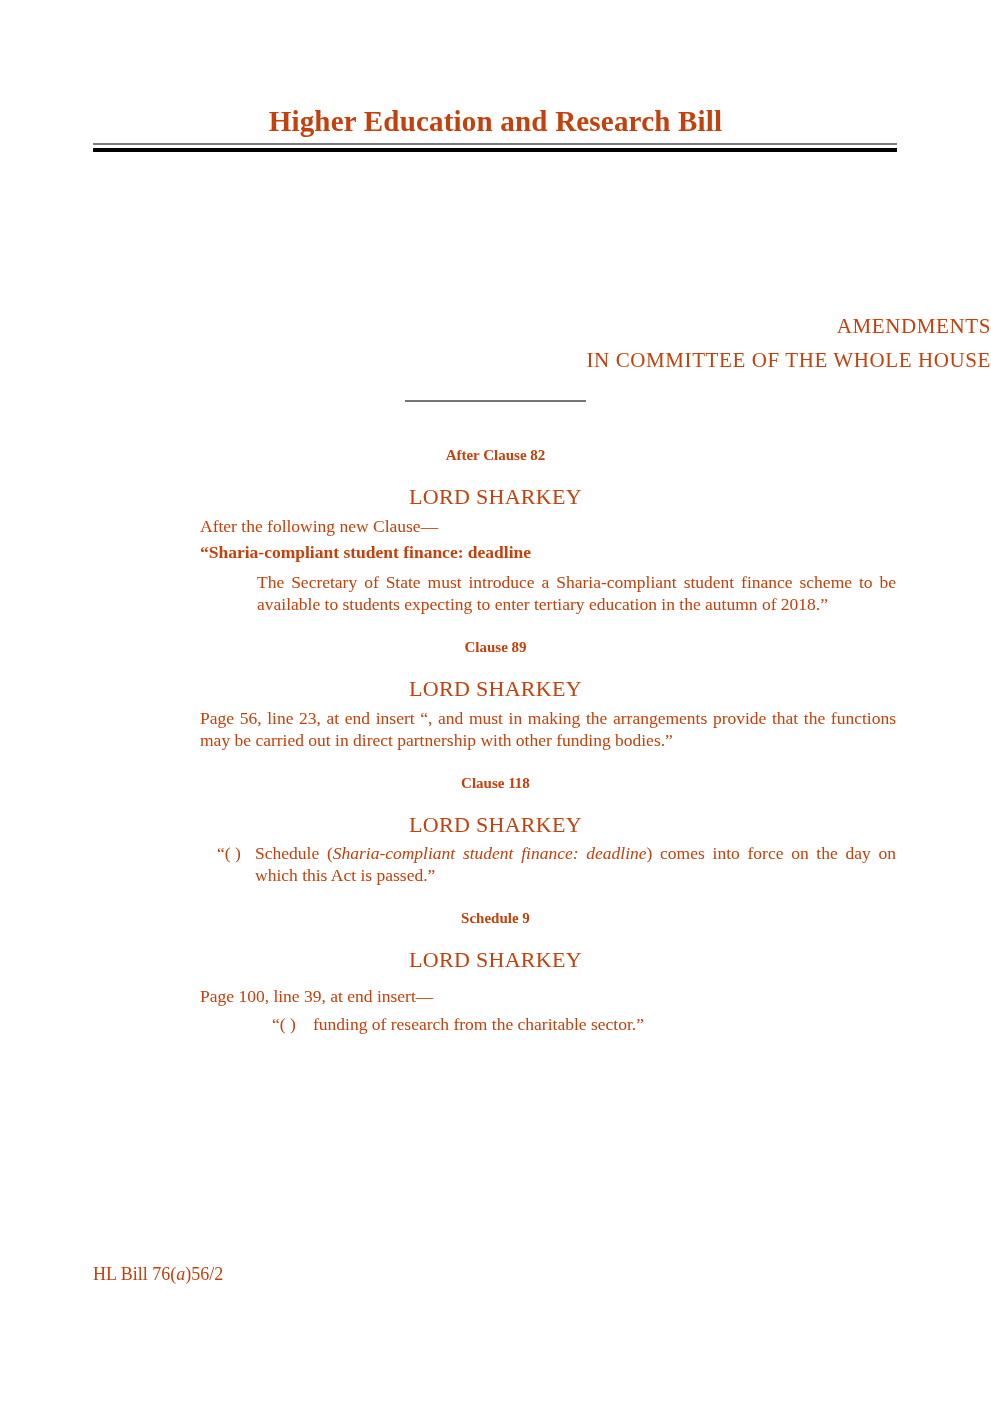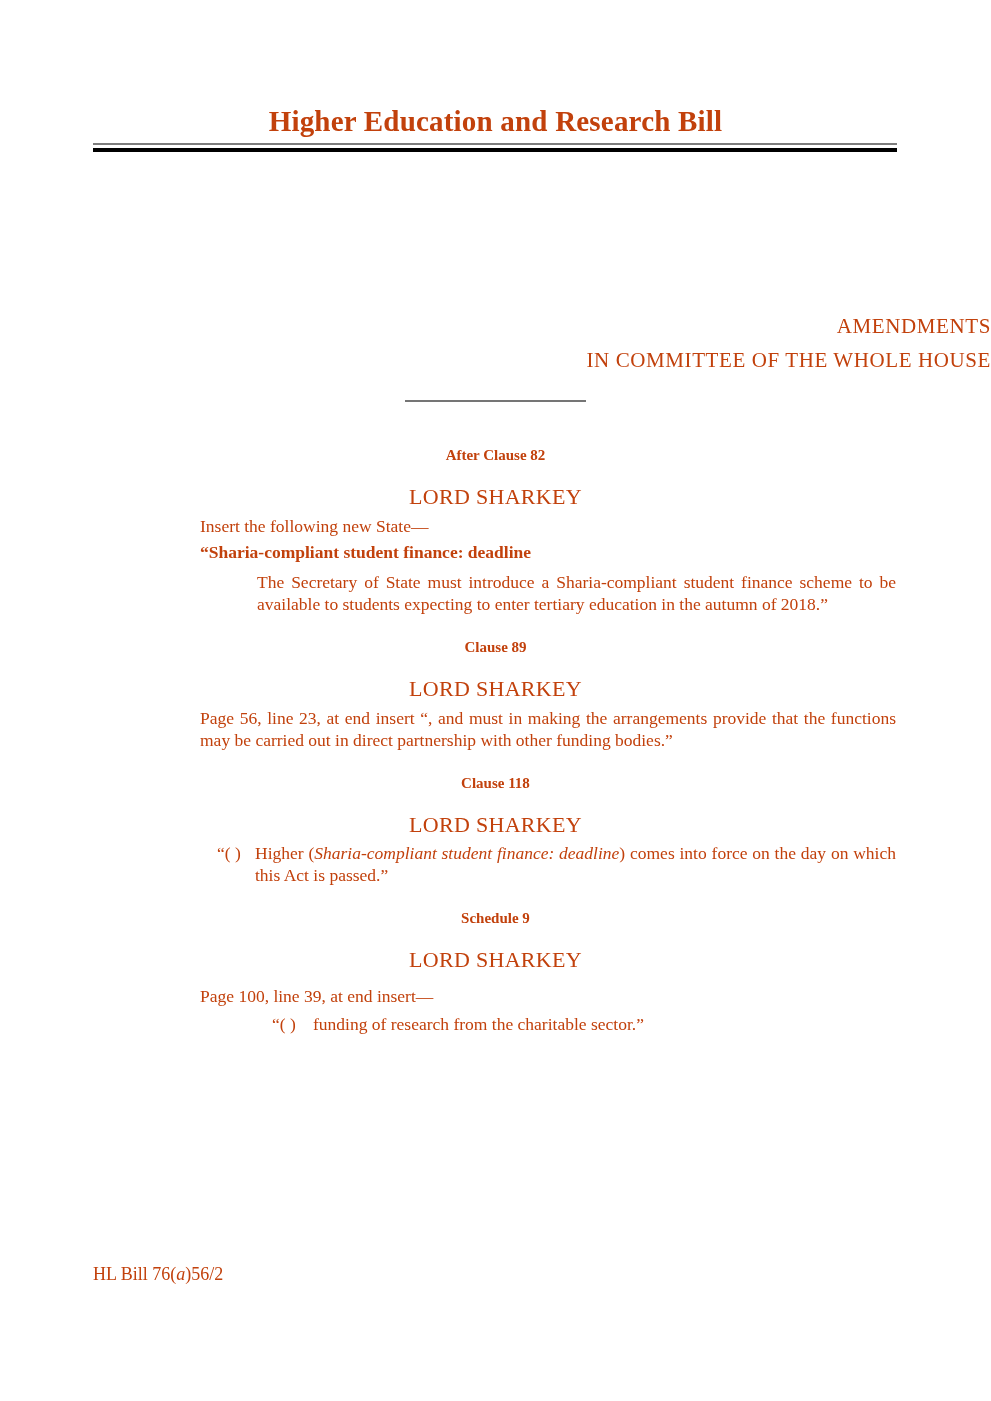--- a/index.html
+++ b/index.html
@@ -103,36 +103,36 @@
   <div class="preamble">
     <div>AMENDMENTS</div>
     <div>IN COMMITTEE OF THE WHOLE HOUSE</div>
   </div>
 
   <div class="short-rule"></div>
 
   <section class="sec-first">
     <h2 class="sec-heading">After Clause 82</h2>
     <div class="mover">LORD SHARKEY</div>
-    <p class="body-p">Insert the following new State—</p>
+    <p class="body-p">After the following new Clause—</p>
     <p class="body-p clause-title">“Sharia-compliant student finance: deadline</p>
     <p class="clause-text">The Secretary of State must introduce a Sharia-compliant student finance scheme to be available to students expecting to enter tertiary education in the autumn of 2018.”</p>
   </section>
 
   <section>
     <h2 class="sec-heading">Clause 89</h2>
     <div class="mover">LORD SHARKEY</div>
     <p class="body-p">Page 56, line 23, at end insert “, and must in making the arrangements provide that the functions may be carried out in direct partnership with other funding bodies.”</p>
   </section>
 
   <section>
     <h2 class="sec-heading">Clause 118</h2>
     <div class="mover">LORD SHARKEY</div>
     <div class="item-1">
-      <span class="marker">“( )</span><span>Higher (</span><i>Sharia-compliant student finance: deadline</i><span>) comes into force on the day on which this Act is passed.”</span>
+      <span class="marker">“( )</span><span>Schedule (</span><i>Sharia-compliant student finance: deadline</i><span>) comes into force on the day on which this Act is passed.”</span>
     </div>
   </section>
 
   <section>
     <h2 class="sec-heading">Schedule 9</h2>
     <div class="mover">LORD SHARKEY</div>
     <p class="body-p gap-amendment">Page 100, line 39, at end insert—</p>
     <div class="item-2">
       <span class="marker">“( )</span><span>funding of research from the charitable sector.”</span>
     </div>

